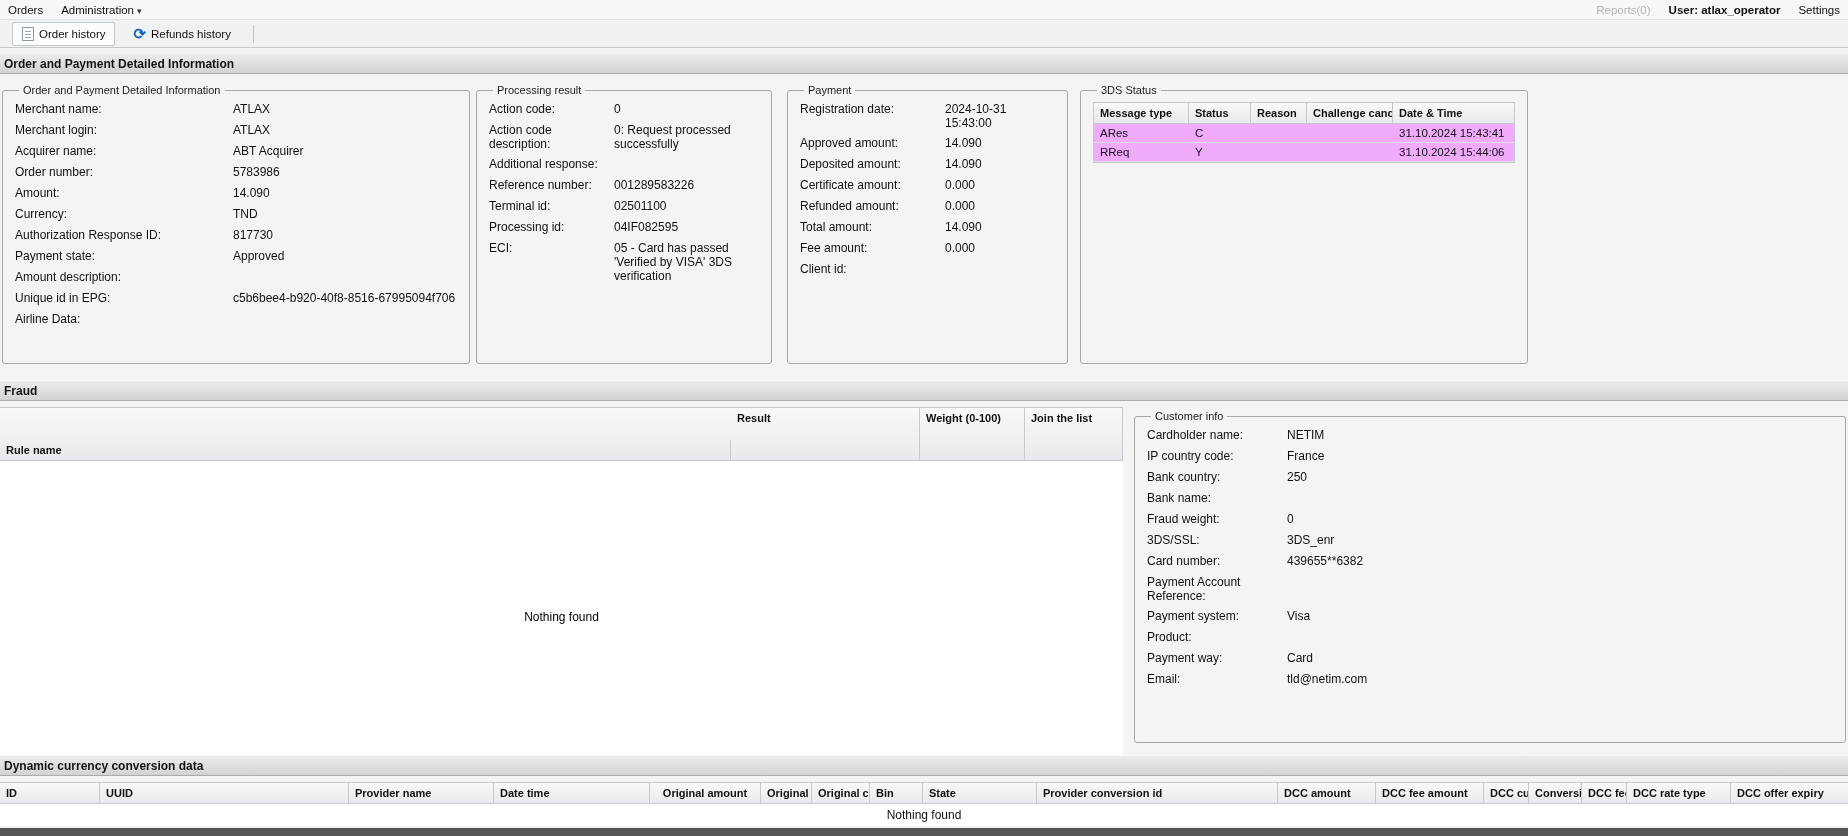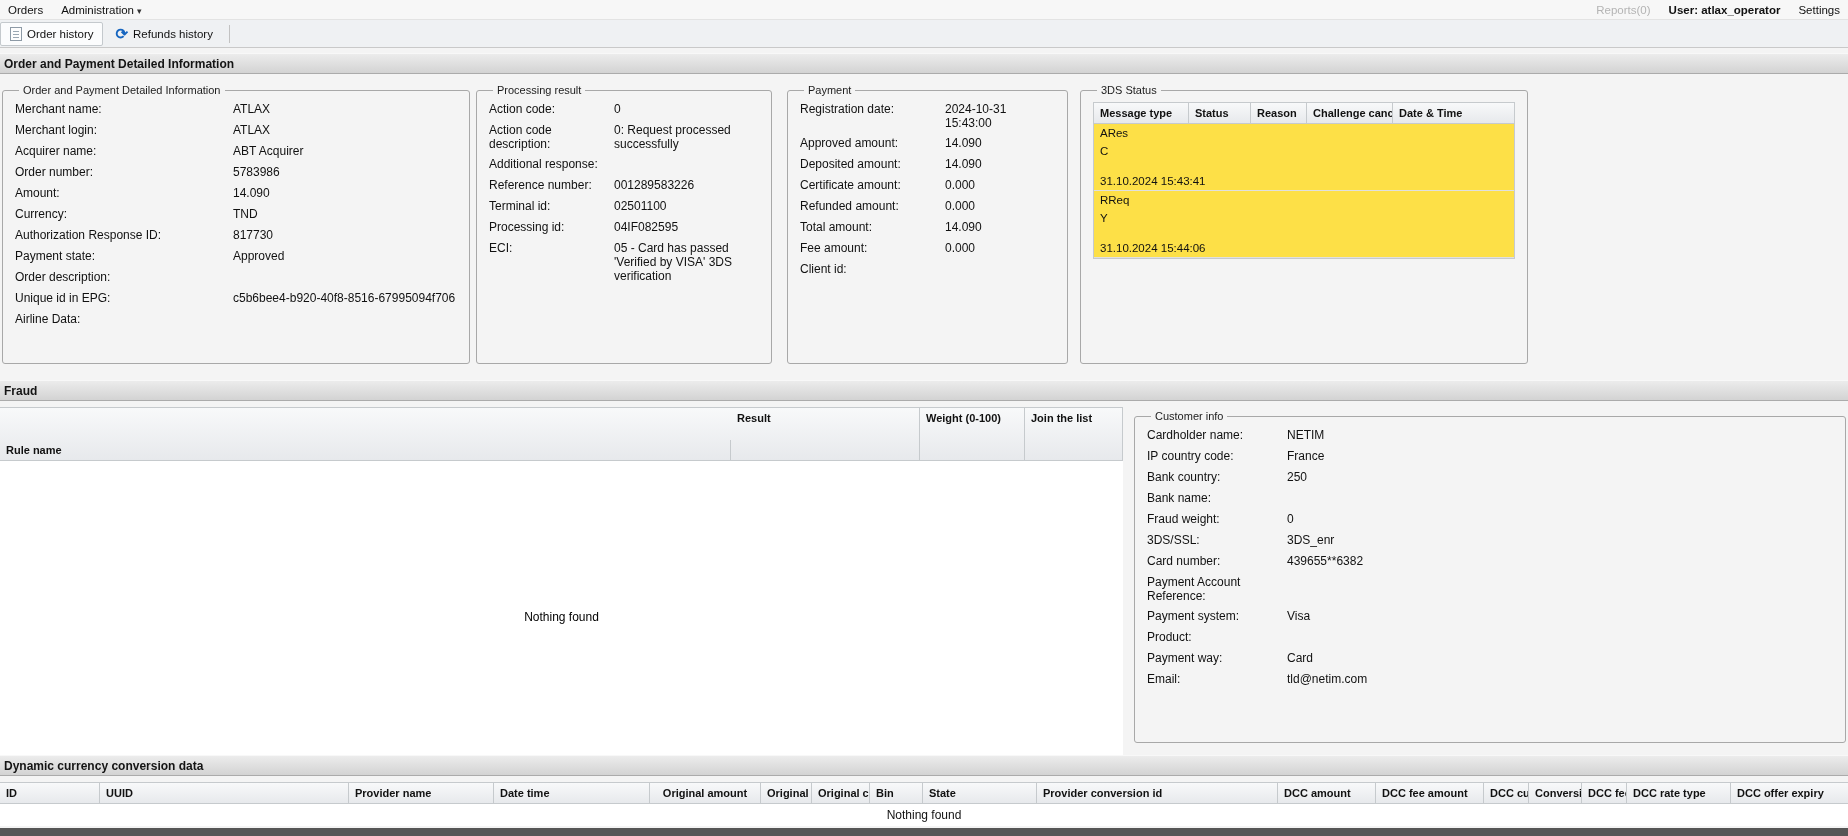--- a/index.html
+++ b/index.html
@@ -21,21 +21,21 @@
   .menu-left, .menu-right { display:flex; align-items:center; gap:18px; }
   .menu-item { cursor:default; white-space:nowrap; }
   .menu-item.disabled { color:#b4b4b4; }
   .menu-user { font-weight:bold; white-space:nowrap; }
   .caret { font-size:9px; margin-left:3px; color:#333; }
 
   
   .tabbar {
     position:absolute; top:20px; left:0; right:0; height:28px;
     background:#eff1f3; border-bottom:1px solid #c9c9c9;
-    display:flex; align-items:center; padding-left:0; gap:2px;
+    display:flex; align-items:center; padding-left:12px; gap:8px;
   }
   .tab {
     display:flex; align-items:center; gap:5px;
     padding:4px 9px; font-size:11.5px; white-space:nowrap;
     border:1px solid transparent; border-radius:2px;
   }
   .tab.active { background:#fbfcfd; border-color:#c4c9cd; }
   .tab-sep { width:1px; height:18px; background:#c2c2c2; margin-left:4px; }
   .icon-doc { display:inline-block; width:12px; height:14px; background:#fdfdfd;
     border:1px solid #8d9aa6; position:relative; }
@@ -79,21 +79,21 @@
   .fs-proc     .flabel { width:125px; }
   .fs-payment  .flabel { width:145px; }
   .fs-customer .flabel { width:140px; }
 
   
   .ghead { display:flex; background:linear-gradient(#f8f9fa,#e7e9ec);
            border-top:1px solid #c6cacd; border-bottom:1px solid #c6cacd; }
   .hcell { padding:4px 6px; font-weight:bold; font-size:11px;
            border-right:1px solid #c6cacd; white-space:nowrap; overflow:hidden;
            flex:0 0 auto; }
-  .trow  { display:flex; background:#fde047; border-bottom:1px solid #e0e0e0;flex-direction:column; }
+  .trow  { display:flex; background:#f0abfc; border-bottom:1px solid #e0e0e0; }
   .tcell { padding:3px 6px; font-size:11.5px; white-space:nowrap; overflow:hidden; flex:0 0 auto; }
 
   
   .t3ds { border:1px solid #c6cacd; background:#fff; }
   .t3ds .ghead { border-top:none; }
   .t3ds .hcell:nth-child(1), .t3ds .tcell:nth-child(1) { width:95px; }
   .t3ds .hcell:nth-child(2), .t3ds .tcell:nth-child(2) { width:62px; }
   .t3ds .hcell:nth-child(3), .t3ds .tcell:nth-child(3) { width:56px; }
   .t3ds .hcell:nth-child(4), .t3ds .tcell:nth-child(4) { width:86px; }
   .t3ds .hcell:nth-child(5), .t3ds .tcell:nth-child(5) { flex:1 1 auto; border-right:none; }
@@ -195,21 +195,21 @@
         </div>
         <div class="frow">
           <div class="flabel">Authorization Response ID:</div>
           <div class="fvalue">817730</div>
         </div>
         <div class="frow">
           <div class="flabel">Payment state:</div>
           <div class="fvalue">Approved</div>
         </div>
         <div class="frow">
-          <div class="flabel">Order description:</div>
+          <div class="flabel">Amount description:</div>
           <div class="fvalue"></div>
         </div>
         <div class="frow">
           <div class="flabel">Unique id in EPG:</div>
           <div class="fvalue">c5b6bee4-b920-40f8-8516-67995094f706</div>
         </div>
         <div class="frow">
           <div class="flabel">Airline Data:</div>
           <div class="fvalue"></div>
         </div>

